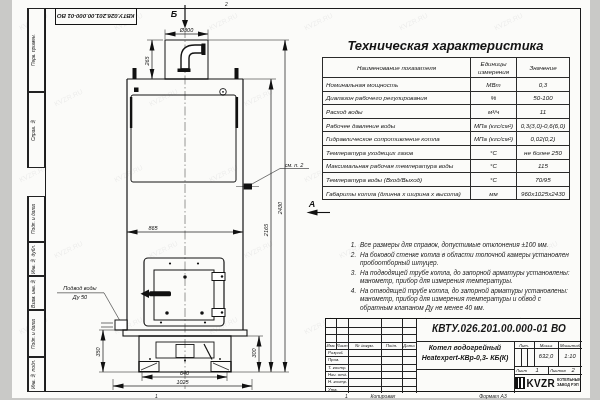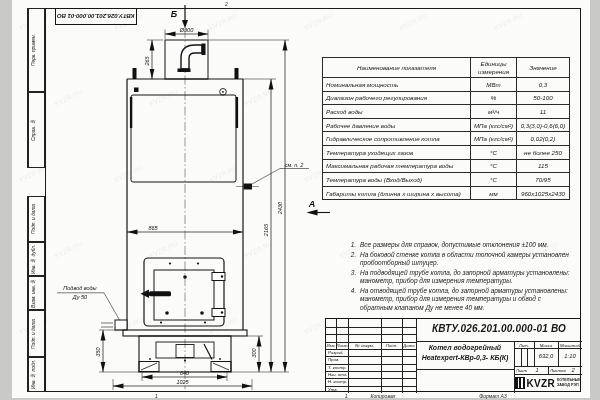--- a/index.html
+++ b/index.html
@@ -241,20 +241,21 @@
     </g>
 
     <g>
       <text class="dim" x="80" y="290">Подвод воды</text>
       <text class="dim" x="80" y="299">Ду 50</text>
       <line x1="57" y1="292.8" x2="104" y2="292.8" stroke="#222" stroke-width="0.6"></line>
       <line x1="104" y1="292.8" x2="119.5" y2="320" stroke="#222" stroke-width="0.6"></line>
     </g>
   </svg>
 
+  <div class="tbl-title">Техническая характеристика</div>
   <table class="tchar">
     <colgroup>
         <col style="width:148px;">
         <col style="width:46px;">
         <col style="width:53px;">
       </colgroup>
     <thead>
       <tr>
         <th>Наименование показателя</th>
         <th>Единицы измерения</th>

